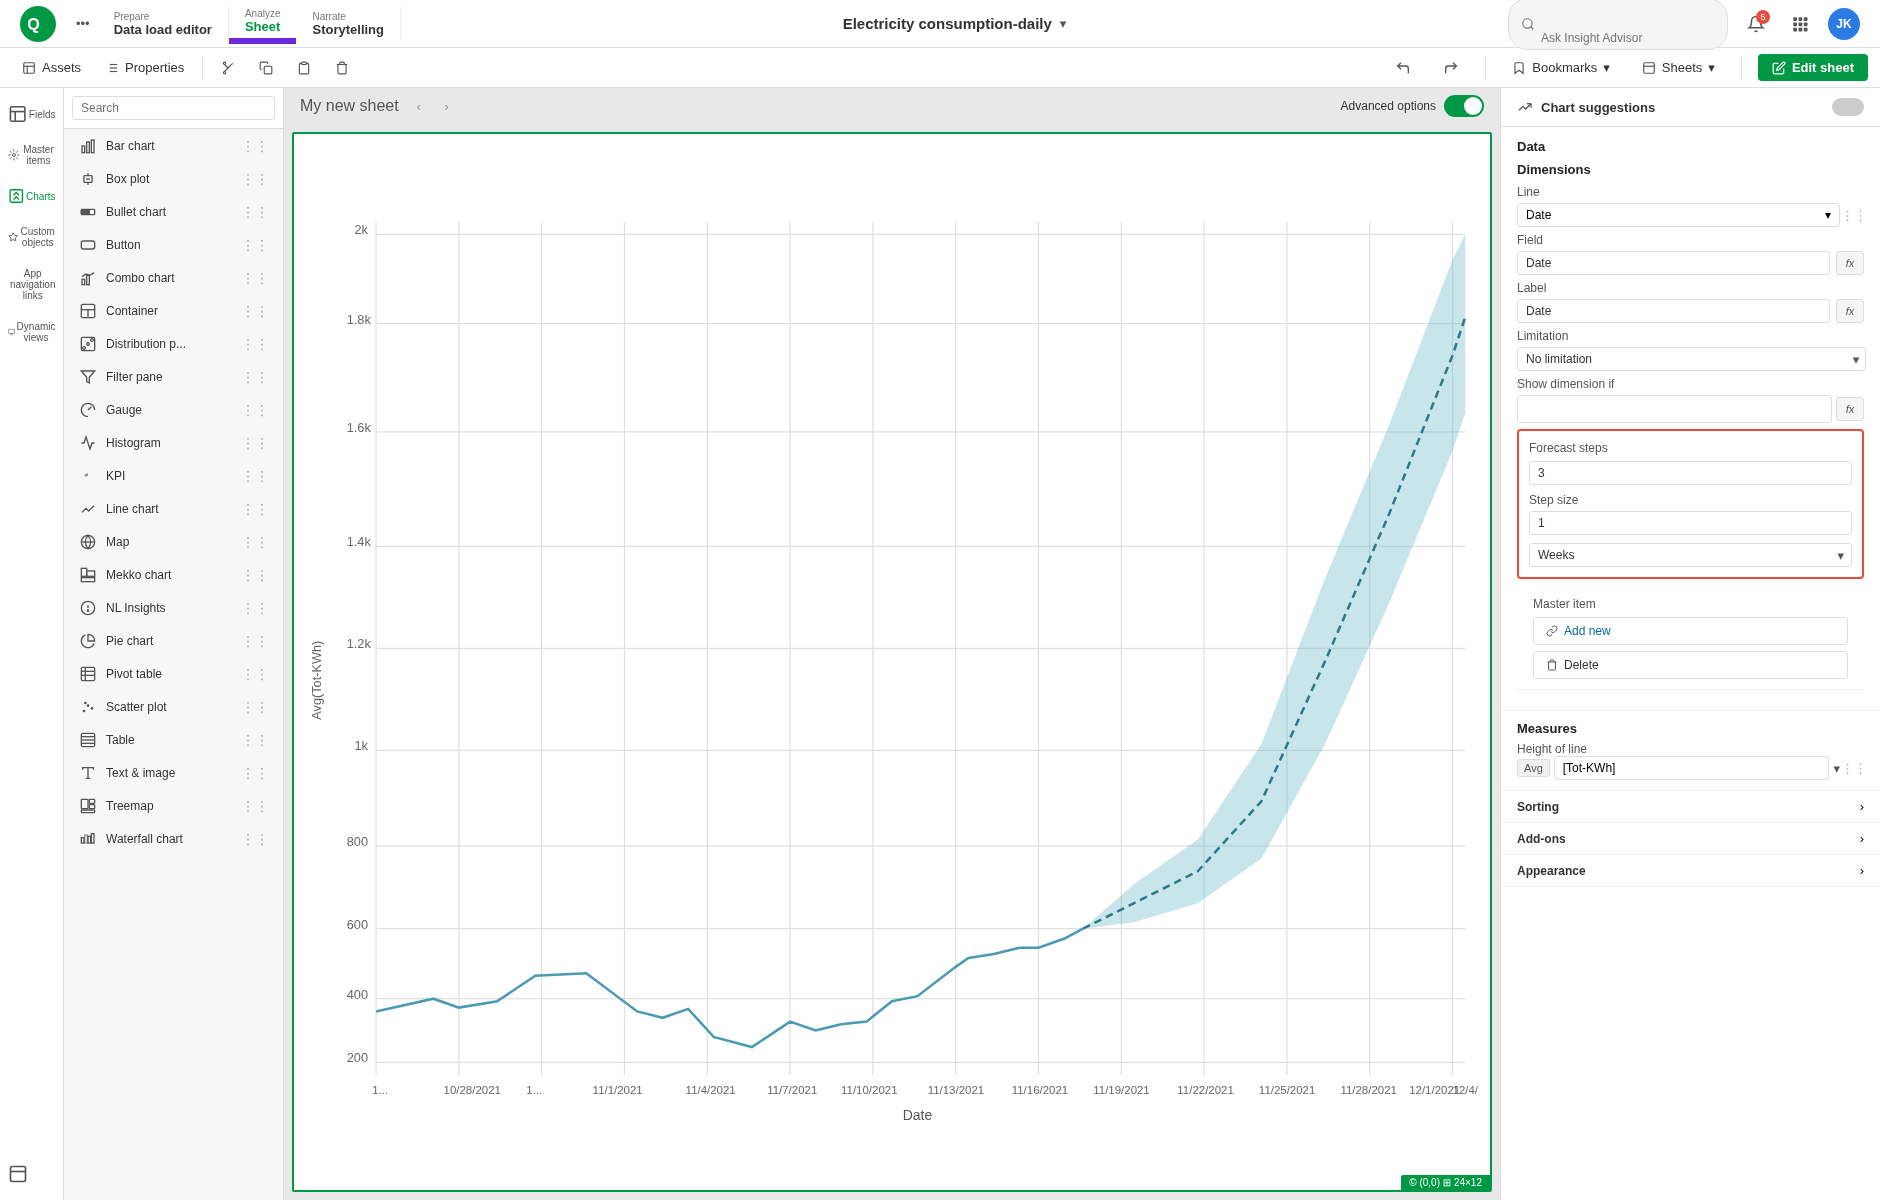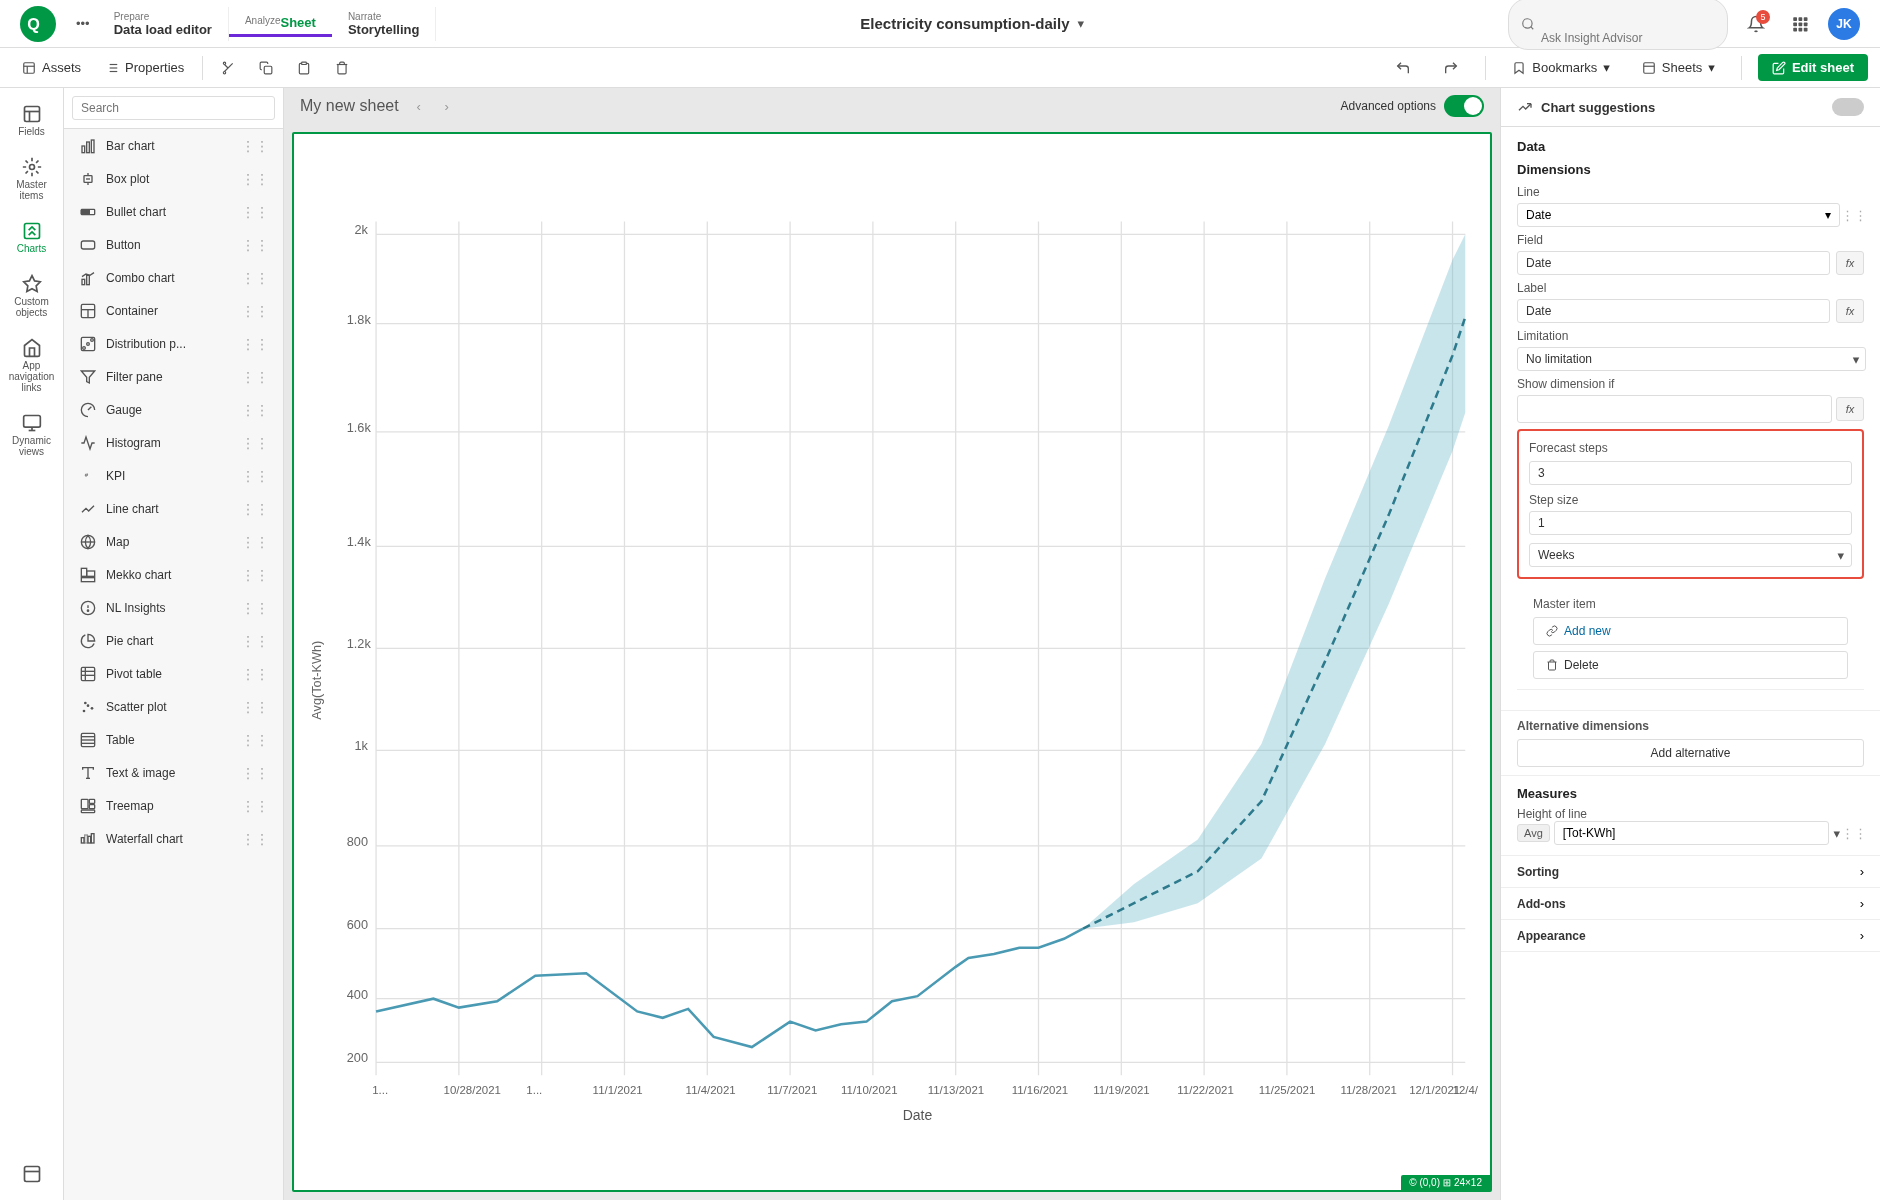--- a/index.html
+++ b/index.html
@@ -9,21 +9,21 @@
     .top-nav {
       display: flex; align-items: center; height: 48px; background: #fff;
       border-bottom: 1px solid #ddd; padding: 0 8px; gap: 0;
     }
     .nav-logo { display: flex; align-items: center; padding: 0 12px; }
     .nav-logo svg { width: 36px; height: 36px; }
     .nav-dots { padding: 0 8px; cursor: pointer; color: #555; }
     .nav-section { display: flex; flex-direction: column; padding: 4px 16px; cursor: pointer; border-right: 1px solid #eee; }
     .nav-section .top-label { font-size: 10px; color: #777; }
     .nav-section .main-label { font-size: 13px; font-weight: 600; color: #333; }
-    .nav-section-analyze { display: flex; flex-direction: row; padding: 4px 16px; cursor: pointer; border-bottom: 3px solid #6d28d9; }
+    .nav-section-analyze { display: flex; flex-direction: column; padding: 4px 16px; cursor: pointer; border-bottom: 6px solid #6d28d9; }
     .nav-section-analyze .top-label { font-size: 10px; color: #777; }
     .nav-section-analyze .main-label { font-size: 13px; font-weight: 600; color: #009845; }
 
     .nav-center { flex: 1; display: flex; align-items: center; justify-content: center; gap: 8px; }
     .nav-title { font-size: 15px; font-weight: 600; color: #333; cursor: pointer; }
     .nav-title-arrow { color: #555; }
 
     .nav-right { display: flex; align-items: center; gap: 12px; padding-right: 12px; }
     .search-box { display: flex; align-items: center; background: #f5f5f5; border: 1px solid #ddd; border-radius: 20px; padding: 4px 12px; gap: 6px; width: 220px; cursor: pointer; }
     .search-box input { background: transparent; border: none; outline: none; font-size: 12px; color: #555; width: 160px; margin-top: 28px; }
@@ -39,21 +39,21 @@
     .toolbar-btn { display: flex; align-items: center; gap: 6px; padding: 4px 10px; cursor: pointer; border-radius: 3px; font-size: 13px; color: #333; border: none; background: none; }
     .toolbar-sep { width: 1px; height: 24px; background: #ddd; margin: 0 4px; }
     .toolbar-right { margin-left: auto; display: flex; align-items: center; gap: 12px; }
     .edit-sheet-btn { display: flex; align-items: center; gap: 6px; padding: 6px 14px; background: #009845; color: #fff; border-radius: 4px; cursor: pointer; font-size: 13px; font-weight: 600; border: none; }
 
     
     .main-layout { display: flex; height: calc(1200px - 88px); }
 
     
     .left-sidebar { width: 64px; background: #fff; border-right: 1px solid #ddd; display: flex; flex-direction: column; align-items: center; padding-top: 8px; gap: 4px; }
-    .sidebar-item { display: flex; flex-direction: column; align-items: center; padding: 8px 4px; cursor: pointer; border-radius: 4px; width: 56px; gap: 2px; color: #555; }
+    .sidebar-item { display: flex; align-items: center; padding: 8px 4px; cursor: pointer; border-radius: 4px; width: 56px; gap: 2px; color: #555; }
     .sidebar-item.active { color: #009845; }
     .sidebar-item .s-label { font-size: 10px; text-align: center; }
     .sidebar-bottom { margin-top: auto; padding-bottom: 8px; }
 
     
     .charts-panel { width: 220px; background: #f7f7f7; border-right: 1px solid #ddd; display: flex; flex-direction: column; overflow: hidden; }
     .charts-search { padding: 8px; border-bottom: 1px solid #ddd; background: #fff; }
     .charts-search input { width: 100%; padding: 4px 8px; border: 1px solid #ddd; border-radius: 3px; font-size: 12px; outline: none; }
     .charts-list { overflow-y: auto; flex: 1; }
     .chart-item { display: flex; align-items: center; padding: 6px 10px; cursor: pointer; gap: 8px; border-radius: 3px; margin: 1px 4px; }
@@ -803,24 +803,20 @@
                 <polyline points="3 6 5 6 21 6"></polyline>
                 <path d="M19 6v14a2 2 0 0 1-2 2H7a2 2 0 0 1-2-2V6m3 0V4a2 2 0 0 1 2-2h4a2 2 0 0 1 2 2v2"></path>
               </svg>
             <span>Delete</span>
           </button>
         </div>
       </div>
     </div>
 
 
-    <div class="alt-dimensions">
-      <div class="alt-dim-title">Alternative dimensions</div>
-      <button class="add-alt-btn">Add alternative</button>
-    </div>
 
     <div class="measures-section">
       <div class="measures-title">Measures</div>
       <div class="measures-sub">Height of line</div>
       <div class="measures-row">
         <span class="measures-tag">Avg</span>
         <div class="measures-value">[Tot-KWh]</div>
         <span class="measures-arrow">▾</span>
         <div style="width:20px;height:20px;display:flex;align-items:center;justify-content:center;cursor:pointer;color:#aaa;">⋮⋮</div>
       </div>

